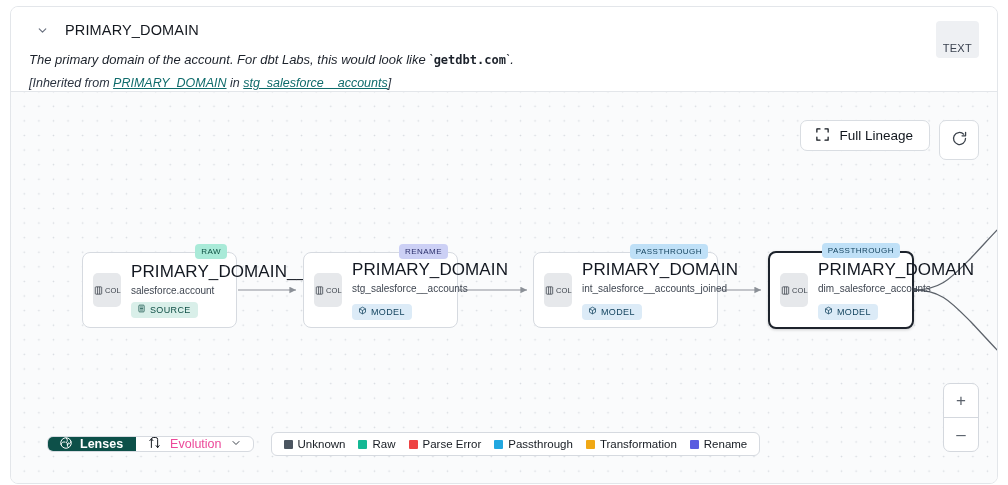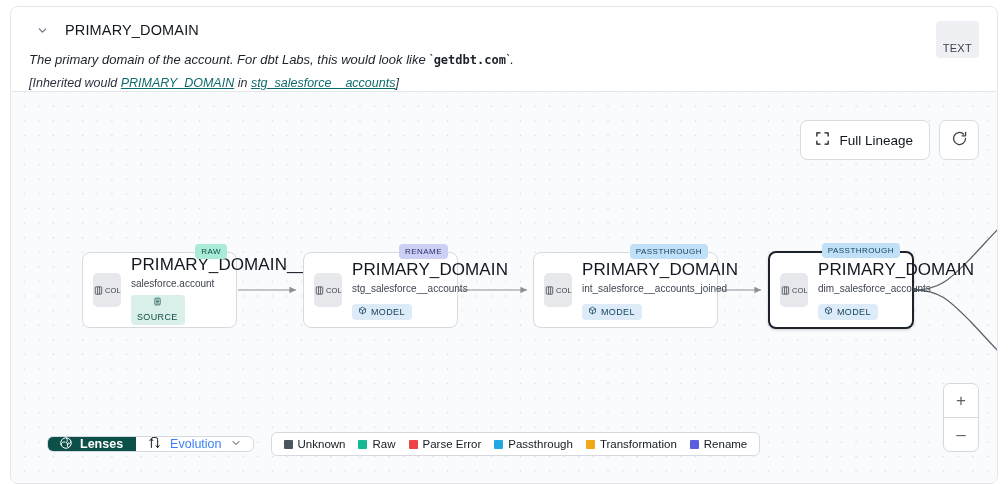--- a/index.html
+++ b/index.html
@@ -106,21 +106,21 @@
 
   
   .ctrl-row {
     position: absolute;
     right: 18px; top: 28px;
     display: flex;
     gap: 9px;
   }
   .btn-full {
     display: flex; align-items: center; gap: 9px;
-    height: 40px;
+    height: 31px;
     padding: 0 16px 0 14px;
     background: #ffffff;
     border: 1px solid #d9dde2;
     border-radius: 7px;
     font-size: 13.5px;
     color: #11161d;
     cursor: pointer;
   }
   .btn-ref {
     width: 40px; height: 40px;
@@ -193,21 +193,21 @@
   }
   .node-tag {
     margin-top: 3px;
     display: inline-flex; align-items: center; gap: 4px;
     align-self: flex-start;
     padding: 2.5px 7px 3px 6px;
     border-radius: 4px;
     font-size: 9px;
     letter-spacing: .35px;
   }
-  .tag-source { background: #d9efe9; color: #0f4f45; flex-direction: column; }
+  .tag-source { background: #d9efe9; color: #0f4f45; }
   .tag-model  { background: #dcebf7; color: #14445f; margin-top: 7px; }
 
   .pill {
     position: absolute;
     top: -9px;
     padding: 2.5px 6px 3px 6px;
     border-radius: 4px;
     font-size: 8px;
     letter-spacing: .45px;
     white-space: nowrap;
@@ -238,21 +238,21 @@
     color: #ffffff;
     padding: 0 13px 0 11px;
     font-size: 12.5px;
     font-weight: bold;
     cursor: pointer;
   }
   .seg-evo {
     display: flex; align-items: center; gap: 8px;
     padding: 0 11px 0 11px;
     font-size: 12.5px;
-    color: #3b82f6;
+    color: #ec4899;
     cursor: pointer;
   }
   .legend {
     display: flex; align-items: center;
     gap: 13px;
     height: 24px;
     padding: 0 12px;
     background: #ffffff;
     border: 1px solid #d6dae0;
     border-radius: 6px;
@@ -273,21 +273,21 @@
               <polyline points="6 9 12 15 18 9"></polyline>
             </svg>
         </span>
         <span class="hdr-title">PRIMARY_DOMAIN</span>
       </div>
 
       <div class="type-badge">TEXT</div>
 
       <div class="hdr-desc"><span>The primary domain of the account. For dbt Labs, this would look like `</span><span class="mono">getdbt.com</span><span>`.</span></div>
 
-      <div class="hdr-inherit"><span>[Inherited would </span><a href="#">PRIMARY_DOMAIN</a><span> in </span><a href="#">stg_salesforce__accounts</a><span>]</span></div>
+      <div class="hdr-inherit"><span>[Inherited from </span><a href="#">PRIMARY_DOMAIN</a><span> in </span><a href="#">stg_salesforce__accounts</a><span>]</span></div>
     </div>
 
     <div class="canvas">
 
       <svg class="edges">
         <defs>
           <marker id="ah" markerWidth="7" markerHeight="7" refX="6" refY="3" orient="auto">
             <path d="M0,0 L6,3 L0,6 z" fill="#8b9097"></path>
           </marker>
         </defs>

